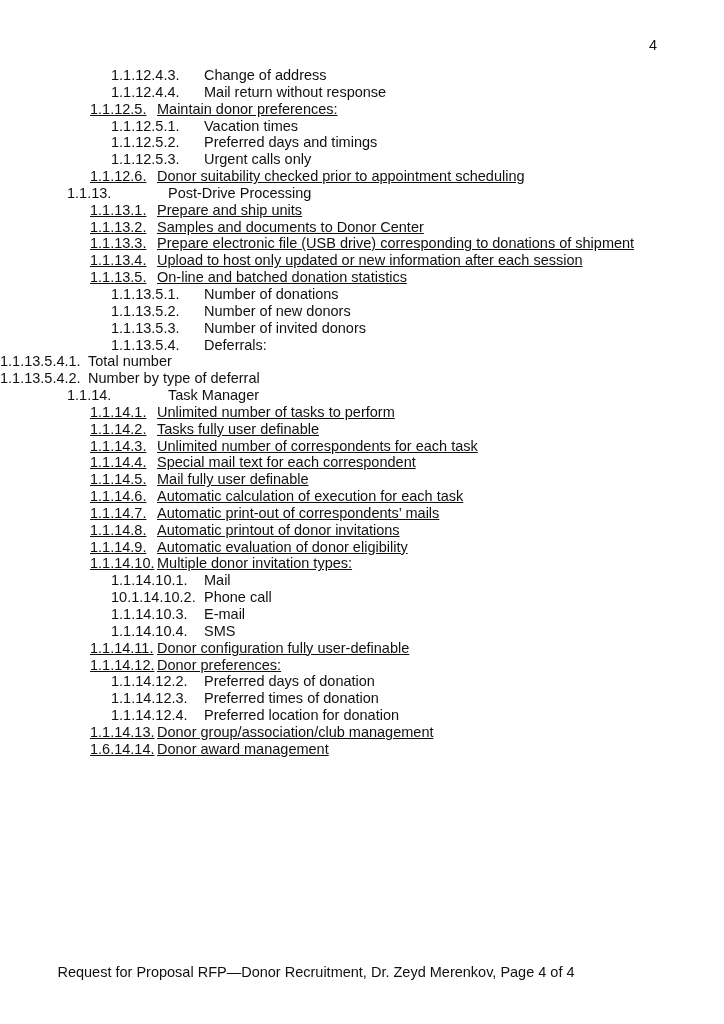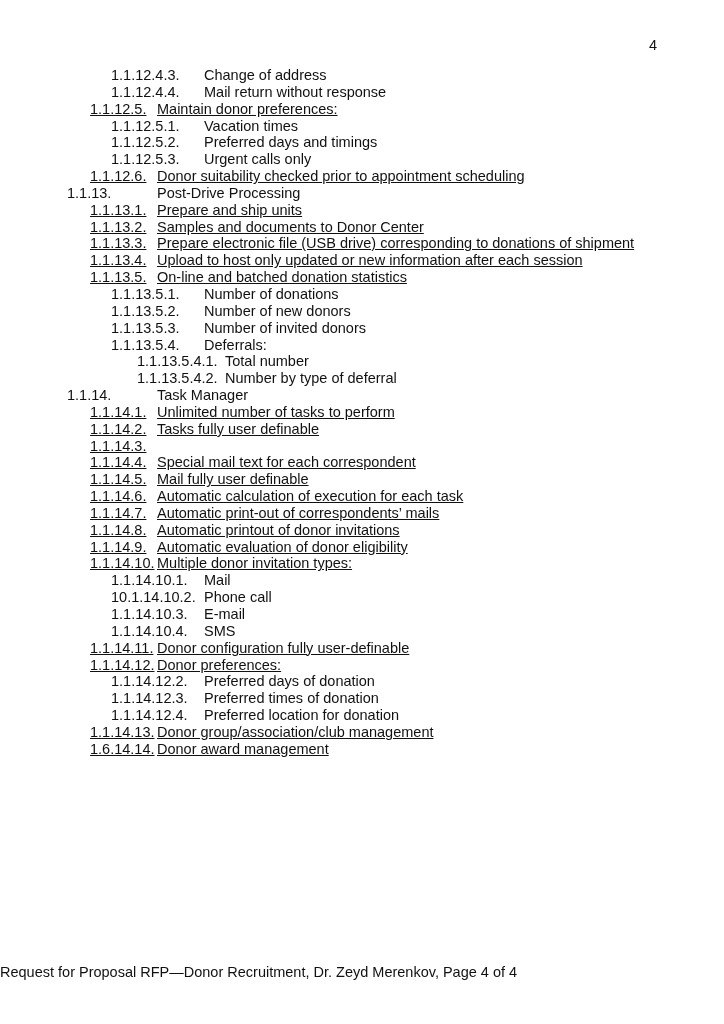--- a/index.html
+++ b/index.html
@@ -35,30 +35,31 @@
     display: flex;
     align-items: flex-end;
     height: 16.85px;
     line-height: 16.85px;
     white-space: nowrap;
   }
   .num { display: inline-block; flex: 0 0 auto; }
   .txt { display: inline-block; }
 
   
-  .l3 { padding-left: 67px; }  .l3 .num { min-width: 90px; }
+  .l3 { padding-left: 67px; gap: 11px; }  .l3 .num { min-width: 90px; }
   .l4 { padding-left: 90px; text-decoration: underline; }  .l4 .num { min-width: 67px; }
   .l5 { padding-left: 111px; } .l5 .num { min-width: 93px; }
-  .l6 { padding-left: 137px; } .l6 .num { min-width: 88px; }
+  .l6 { } .l6 .num { min-width: 88px; }
 
   .footer {
     position: absolute;
     top: 964px;
-    left: 0;
+    left: 16px;
     width: 600px;
+    text-align: center;
     line-height: 17px;
   }
 </style>
 </head>
 <body>
 
 <div class="page" style="background: rgb(255, 255, 255); color: rgb(17, 17, 17);">
 
   <div class="page-number">4</div>
 
@@ -168,20 +169,21 @@
     <span class="txt">Unlimited number of tasks to perform</span>
   </div>
 
   <div class="line l4">
     <span class="num">1.1.14.2.</span>
     <span class="txt">Tasks fully user definable</span>
   </div>
 
   <div class="line l4">
     <span class="num">1.1.14.3.</span>
+    <span class="txt">Unlimited number of correspondents for each task</span>
   </div>
 
   <div class="line l4">
     <span class="num">1.1.14.4.</span>
     <span class="txt">Special mail text for each correspondent</span>
   </div>
 
   <div class="line l4">
     <span class="num">1.1.14.5.</span>
     <span class="txt">Mail fully user definable</span>

